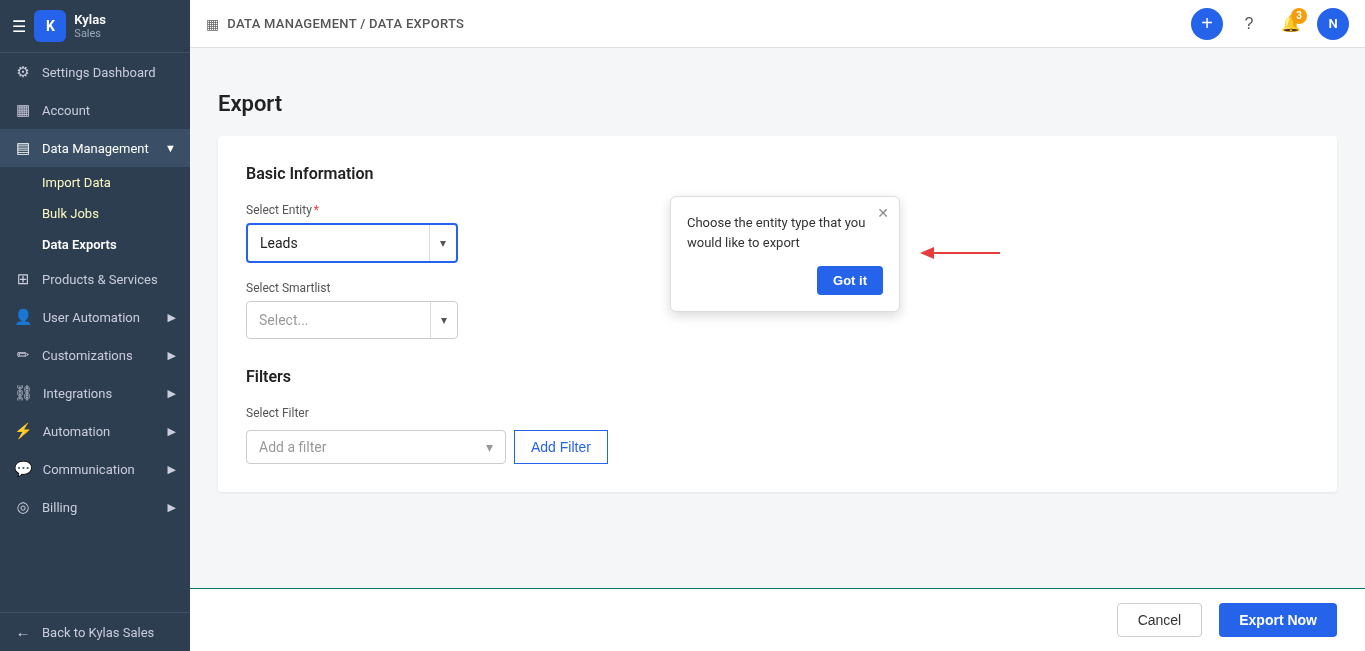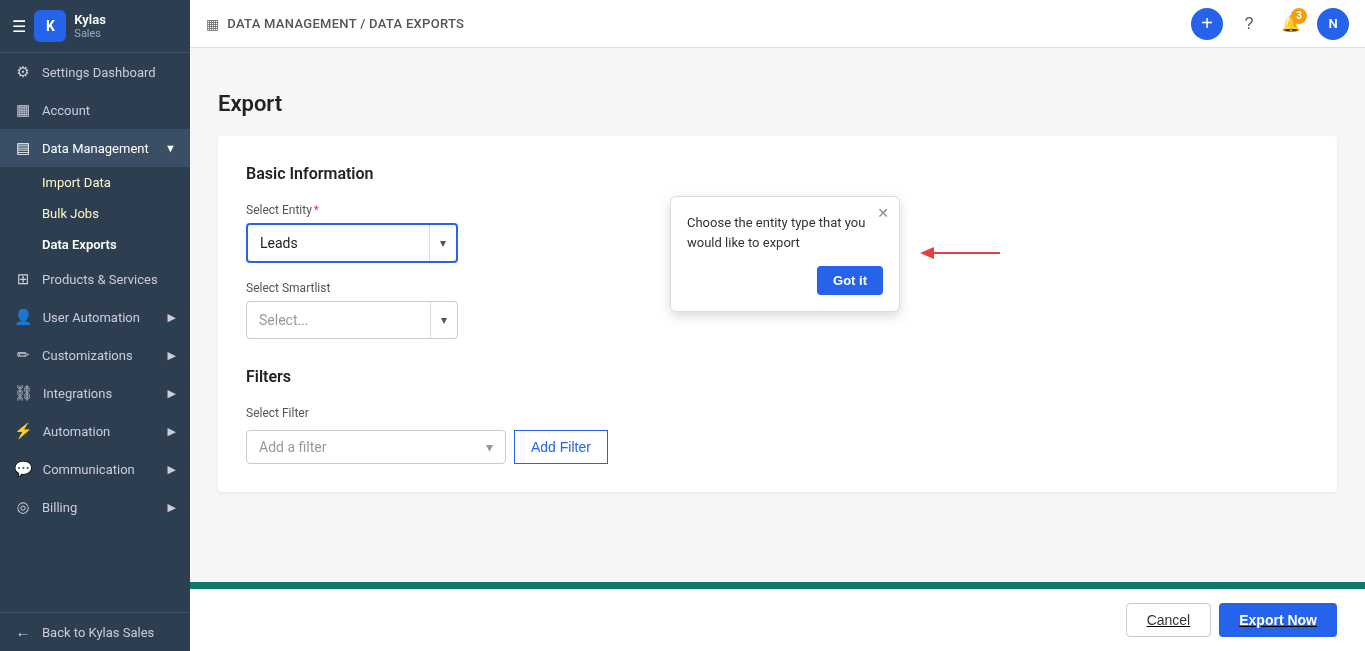--- a/index.html
+++ b/index.html
@@ -234,26 +234,25 @@
       border-radius: 0;
       padding: 8px 16px;
       font-size: 14px;
       cursor: pointer;
       font-weight: 500;
     }
 
     
     .footer {
       background: #fff;
-      border-top: 7px solid #0f766e;
+      border-top: 1px solid #0f766e;
       padding: 14px 28px;
       display: flex;
       justify-content: flex-end;
-      gap: 8px;
-      text-decoration: underline;
+      gap: 17px;
     }
     .btn-cancel {
       border: 1px solid #ccc;
       background: #fff;
       color: #333;
       border-radius: 4px;
       padding: 8px 20px;
       font-size: 14px;
       cursor: pointer;
     }

